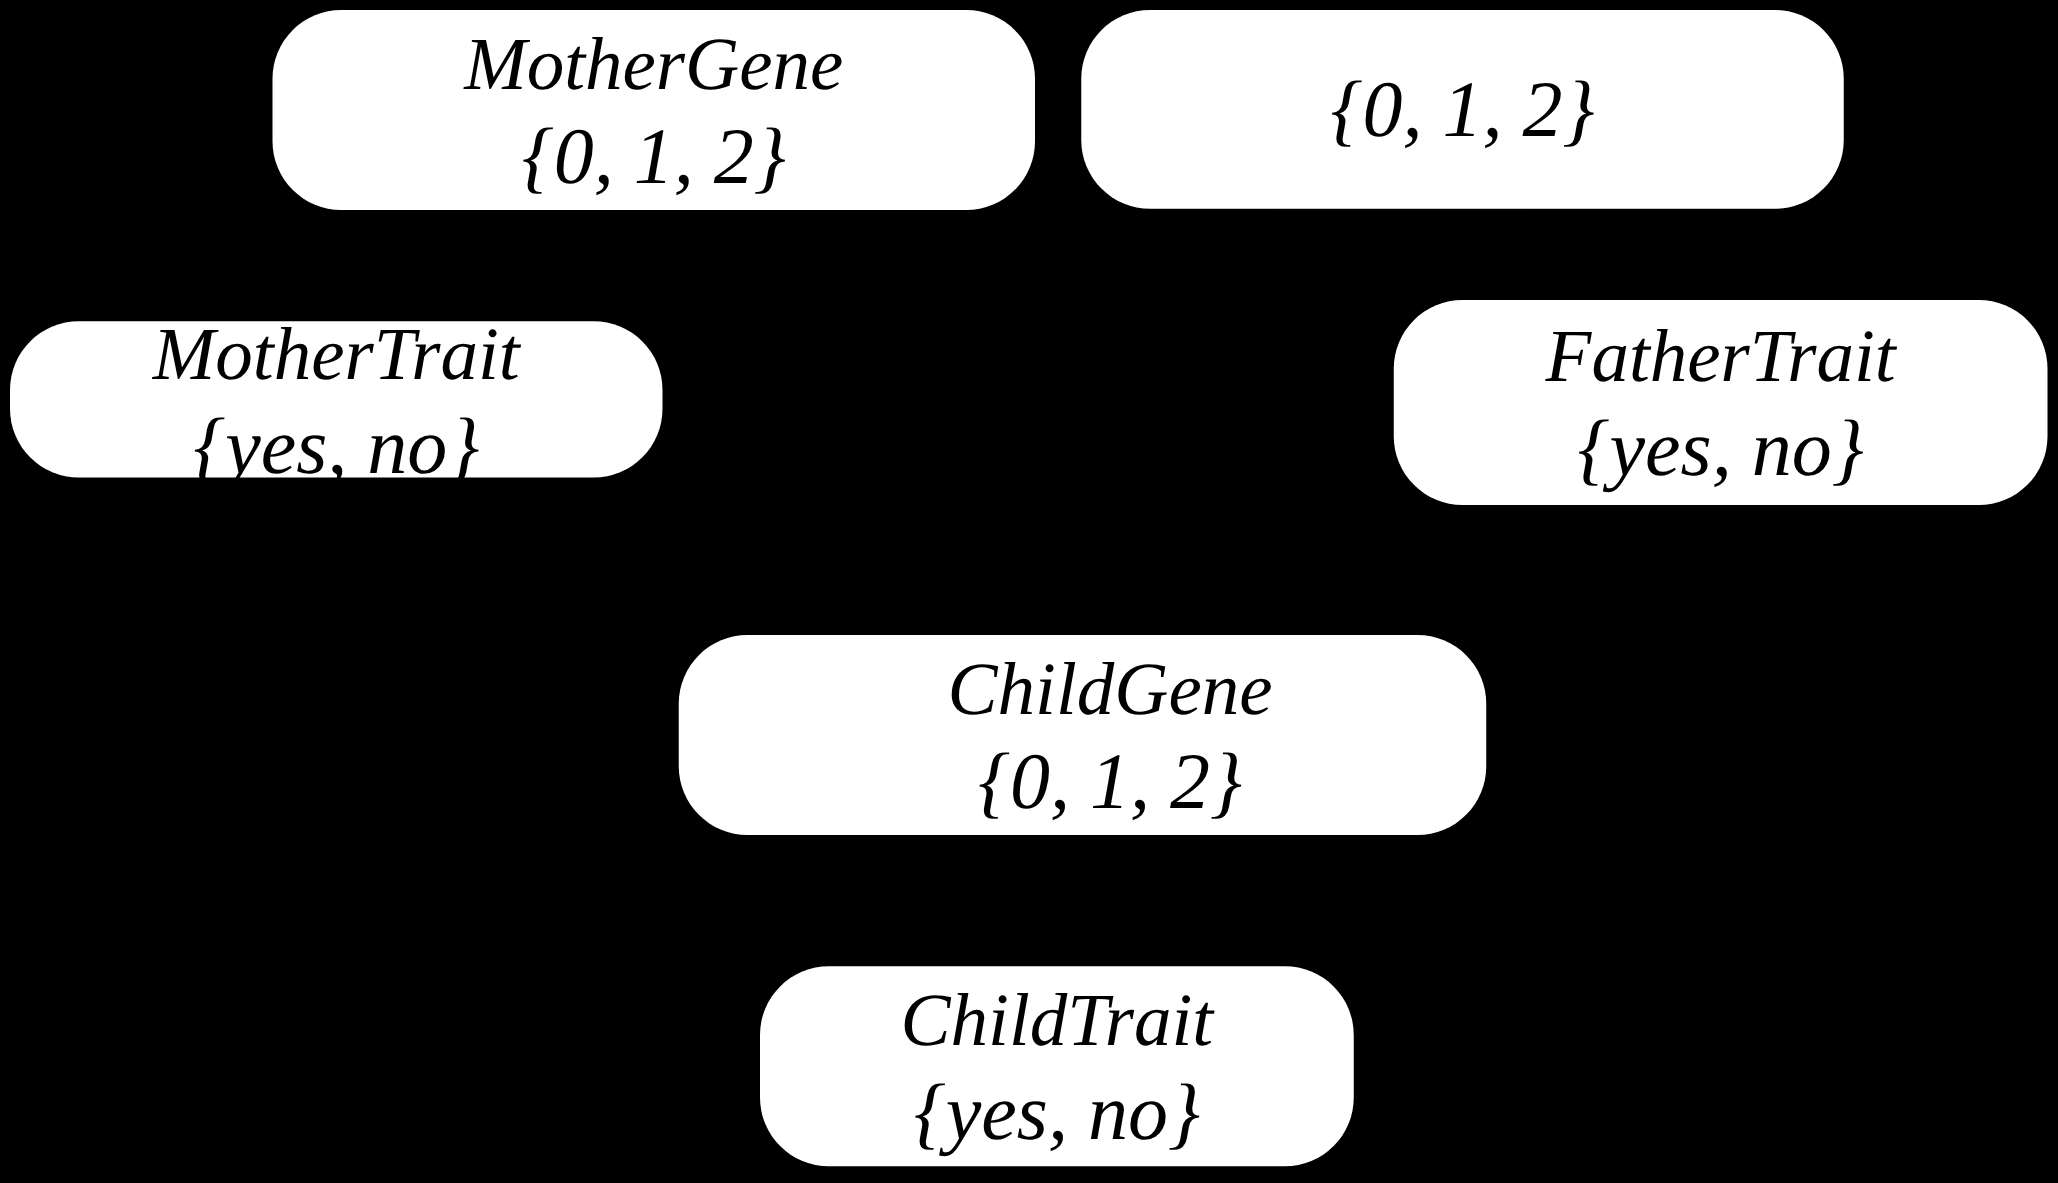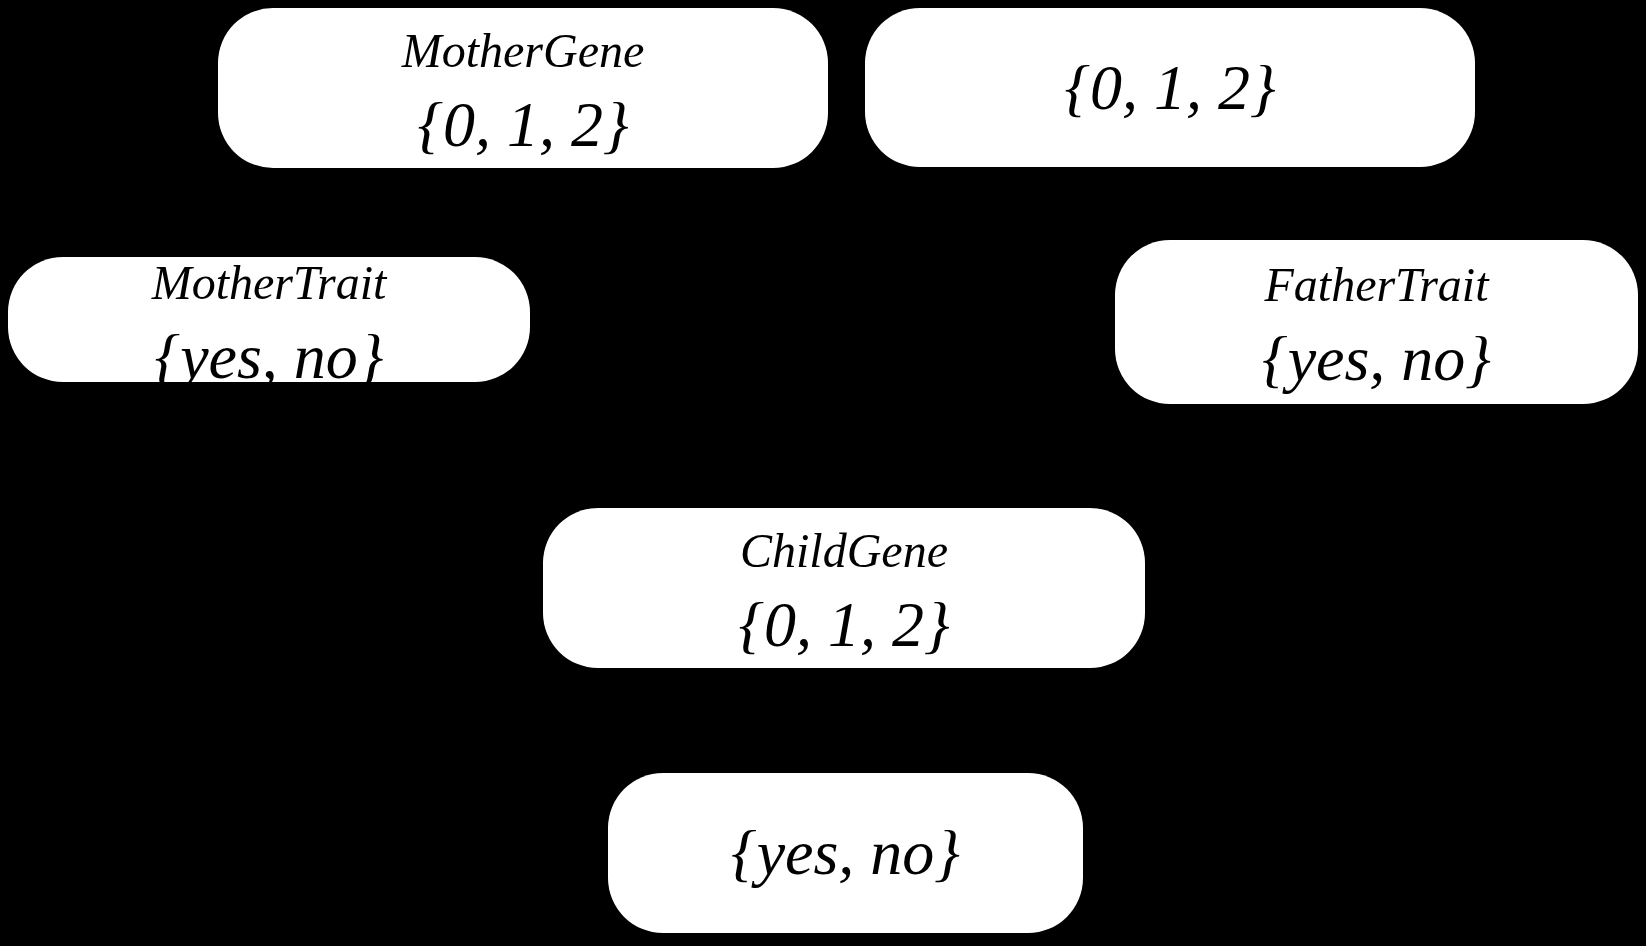--- a/index.html
+++ b/index.html
@@ -21,35 +21,35 @@
     border-radius: 55px;
     color: #000000;
     display: flex;
     flex-direction: column;
     align-items: center;
     justify-content: center;
     text-align: center;
     font-style: italic;
   }
   .node-title {
-    font-size: 48px;
+    font-size: 60px;
     line-height: 74px;
     white-space: nowrap;
   }
   .node-domain {
     font-size: 64px;
     line-height: 74px;
     white-space: nowrap;
   }
   
   .node-mother-gene  { left: 218px;  top: 8px;   width: 610px; height: 160px; }
   .node-father-gene  { left: 865px;  top: 8px;   width: 610px; height: 159px; }
   .node-mother-trait { left: 8px;    top: 257px;  width: 522px; height: 125px; }
   .node-father-trait { left: 1115px; top: 240px;  width: 523px; height: 164px; }
-  .node-child-gene   { left: 543px;  top: 508px;  width: 602px; height: 160px; }
+  .node-child-gene   { left: 543px;  top: 508px;  width: 602px; height: 160px; padding-left: 44px; }
   .node-child-trait  { left: 608px;  top: 773px;  width: 475px; height: 160px; }
 </style>
 </head>
 <body>
 
 <div class="stage">
 
   <div class="node node-mother-gene">
     <div class="node-title">MotherGene</div>
     <div class="node-domain">{0, 1, 2}</div>
@@ -68,16 +68,17 @@
     <div class="node-title">FatherTrait</div>
     <div class="node-domain">{yes, no}</div>
   </div>
 
   <div class="node node-child-gene">
     <div class="node-title">ChildGene</div>
     <div class="node-domain">{0, 1, 2}</div>
   </div>
 
   <div class="node node-child-trait">
+    <div class="node-title">ChildTrait</div>
     <div class="node-domain">{yes, no}</div>
   </div>
 
 </div>
 
 </body></html>

